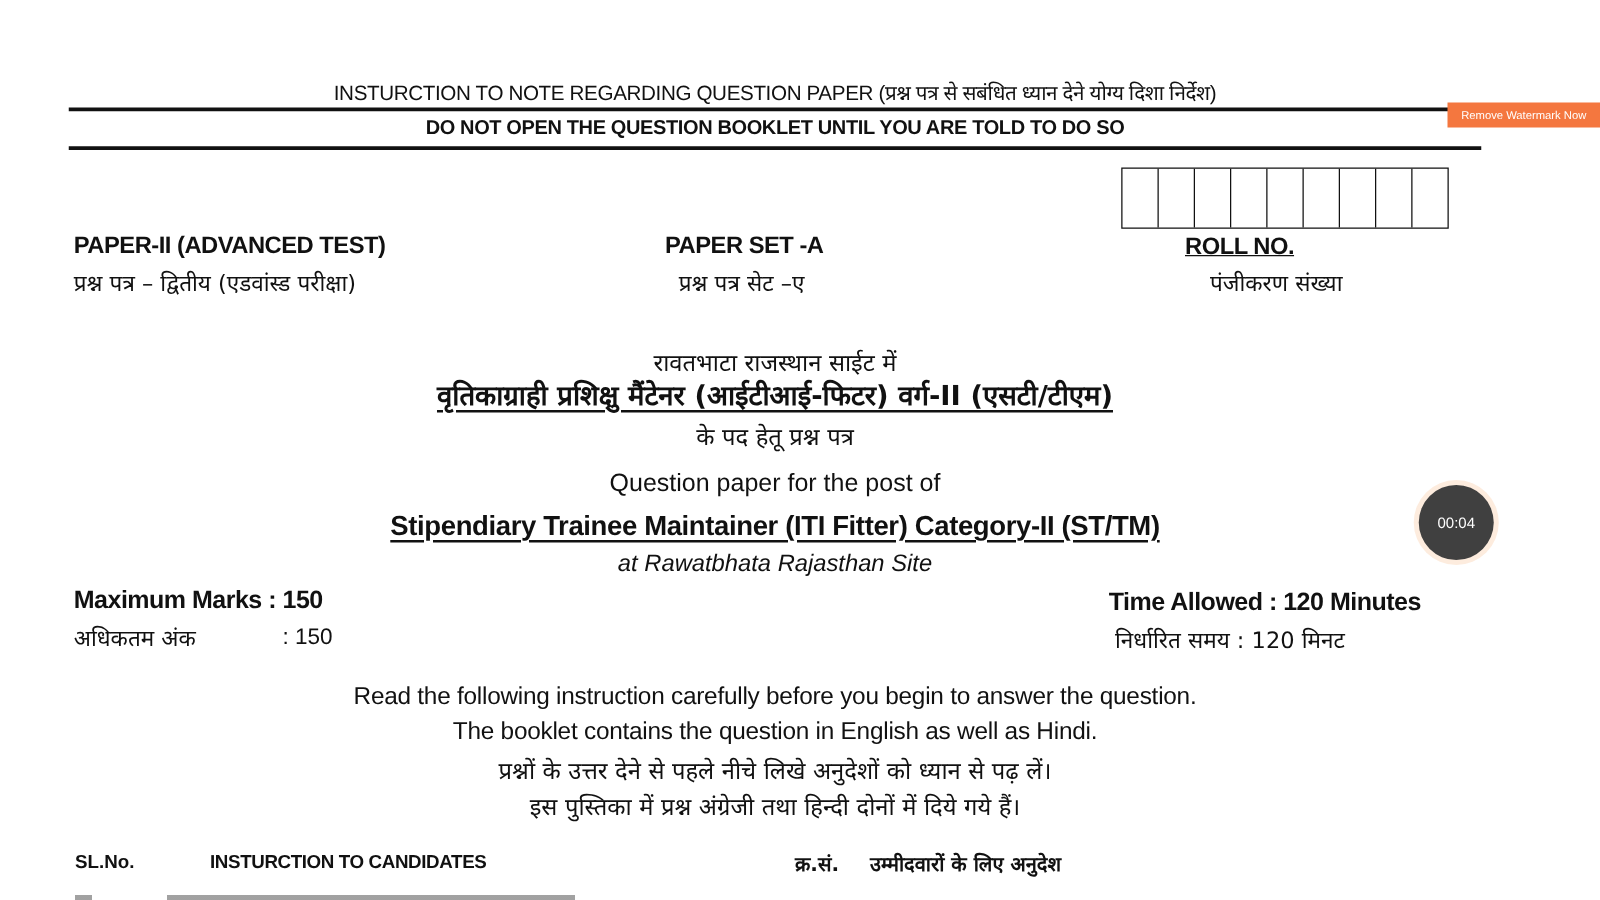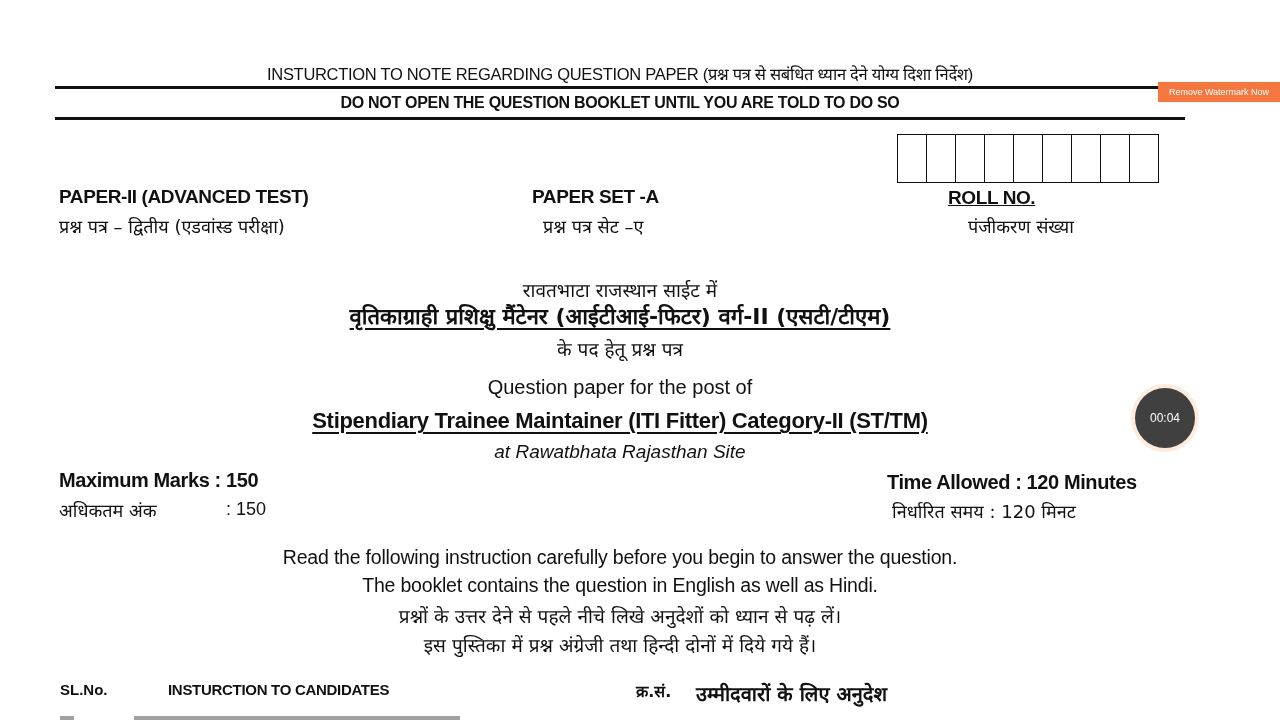--- a/index.html
+++ b/index.html
@@ -73,18 +73,18 @@
 <div class="abs label-hi hindi" style="left:892px; top:499px;">निर्धारित समय : 120 मिनट</div>
 
 <div class="abs center" style="left:0; width:1240px; top:546px; font-size:19.5px; letter-spacing:-0.2px;">Read the following instruction carefully before you begin to answer the question.</div>
 <div class="abs center" style="left:0; width:1240px; top:574px; font-size:19.5px; letter-spacing:-0.2px;">The booklet contains the question in English as well as Hindi.</div>
 <div class="abs center hindi" style="left:0; width:1240px; top:603px; font-size:19px;">प्रश्नों के उत्तर देने से पहले नीचे लिखे अनुदेशों को ध्यान से पढ़ लें।</div>
 <div class="abs center hindi" style="left:0; width:1240px; top:632px; font-size:19px;">इस पुस्तिका में प्रश्न अंग्रेजी तथा हिन्दी दोनों में दिये गये हैं।</div>
 
 <div class="abs bold" style="left:60px; top:681px; font-size:15px;">SL.No.</div>
 <div class="abs bold" style="left:134px; top:681px; font-size:15px; letter-spacing:-0.3px;margin-left:34px;">INSTURCTION TO CANDIDATES</div>
 <div class="abs bold hindi" style="left:636px; top:680px; font-size:16px;">क्र.सं.</div>
-<div class="abs bold hindi" style="left:696px; top:680px; font-size:20px;">उम्मीदवारों के लिए अनुदेश</div>
+<div class="abs bold hindi" style="left:696px; top:680px; font-size:16px;">उम्मीदवारों के लिए अनुदेश</div>
 
 <div class="abs" style="left:60px; top:716px; width:400px; height:4px; background:linear-gradient(90deg,#444 0 14px,transparent 14px 74px,#444 74px 400px); opacity:0.5;"></div>
 
 <div id="wm-btn" class="abs">Remove Watermark Now</div>
 <div id="timer" class="abs">00:04</div>
 
 </body></html>

